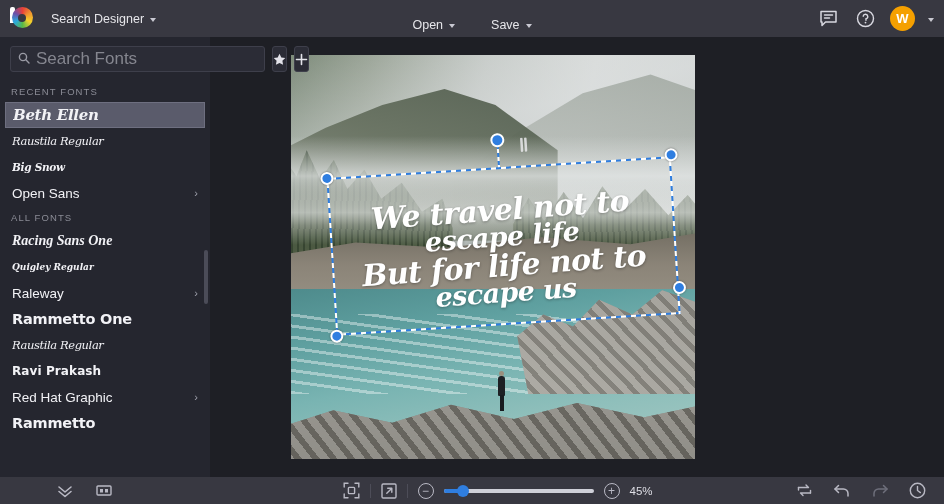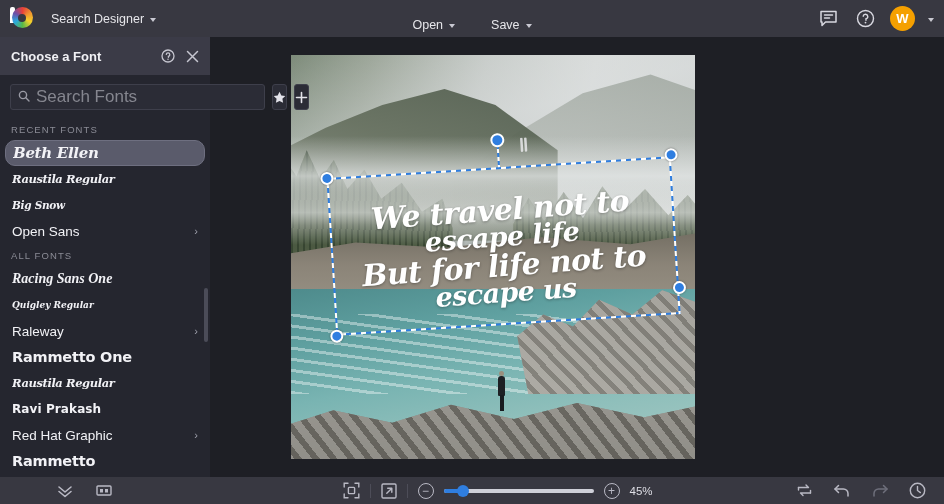--- a/index.html
+++ b/index.html
@@ -111,30 +111,30 @@
     flex: 1 1 auto; overflow: hidden; position: relative;
     padding-bottom: 20px;
   }
   .section-label {
     color: #8b8c96; font-size: 9.5px; letter-spacing: 1.1px;
     padding: 6px 11px 5px 11px; font-weight: normal;
   }
   .font-row {
     height: 26px; margin: 0 5px; padding: 0 7px;
     display: flex; align-items: center; cursor: pointer;
-    color: #f2f2f6; border-radius: 10px;
+    color: #f2f2f6; border-radius: 0;
     position: relative;
   }
   .font-row.selected { background: #5a5b6b; border: 1px solid #6e6f80; }
   .font-row .name { flex: 1; white-space: nowrap; overflow: hidden; }
   .font-row .chev { color: #9fa0ab; font-size: 11px; line-height: 1; }
 
   
   .f-script   { font-family: "DejaVu Serif", serif; font-style: italic; font-size: 15px; font-weight: bold; letter-spacing: -0.3px; }
-  .f-script-s { font-family: "DejaVu Serif", serif; font-style: italic; font-size: 11.5px; font-weight: bold; letter-spacing: -0.4px; }
+  .f-script-s { font-family: "DejaVu Serif", serif; font-style: italic; font-size: 11.5px; font-weight: normal; letter-spacing: -0.4px; }
   .f-bigsnow  { font-family: "DejaVu Serif", serif; font-style: italic; font-size: 10.5px; font-weight: bold; letter-spacing: -0.3px; }
   .f-sans     { font-family: "Liberation Sans", sans-serif; font-size: 13.5px; }
   .f-bolditl  { font-family: "Liberation Serif", serif; font-style: italic; font-weight: bold; font-size: 14px; }
   .f-heavy    { font-family: "DejaVu Sans", sans-serif; font-weight: bold; font-size: 14.5px; letter-spacing: -0.2px; }
   .f-semib    { font-family: "DejaVu Sans", sans-serif; font-weight: bold; font-size: 12px; letter-spacing: 0.1px; }
   .f-tiny     { font-family: "DejaVu Serif", serif; font-style: italic; font-size: 9px; font-weight: bold; }
 
   .panel-scrollbar {
     position: absolute; right: 2px; top: 170px; width: 4px; height: 54px;
     background: #4b4c58; border-radius: 2px;
@@ -419,37 +419,20 @@
             <svg width="16" height="18" viewBox="0 0 16 18">
               <path d="M4 1 L4 13 M8 1 L8 13" stroke="#e9e9ec" stroke-width="2.5" stroke-linecap="round" opacity="0.9"></path>
             </svg>
           </div>
         </div>
       </div>
     </div>
   </div>
 
   <div class="panel">
-    <div class="panel-header">
-      <div class="panel-title">Choose a Font</div>
-      <div class="panel-header-icons">
-        <div class="hdr-icon">
-          <svg width="14" height="14" viewBox="0 0 14 14" fill="none" stroke="currentColor" stroke-width="1.3">
-            <circle cx="7" cy="7" r="6"></circle>
-            <path d="M5.3 5.4a1.75 1.75 0 1 1 2.1 1.95v1" stroke-linecap="round"></path>
-            <circle cx="7" cy="10.2" r="0.75" fill="currentColor" stroke="none"></circle>
-          </svg>
-        </div>
-        <div class="hdr-icon">
-          <svg width="13" height="13" viewBox="0 0 13 13" stroke="currentColor" stroke-width="1.5" stroke-linecap="round">
-            <path d="M1.5 1.5 L11.5 11.5 M11.5 1.5 L1.5 11.5"></path>
-          </svg>
-        </div>
-      </div>
-    </div>
 
     <div class="search-row">
       <div class="search-box">
         <span>
           <svg width="12" height="12" viewBox="0 0 12 12" fill="none" stroke="#9a9ba5" stroke-width="1.4">
             <circle cx="5" cy="5" r="3.6"></circle>
               <path d="M7.8 7.8 L11 11" stroke-linecap="round"></path>
           </svg>
         </span>
         <input type="text" placeholder="Search Fonts" style="">

